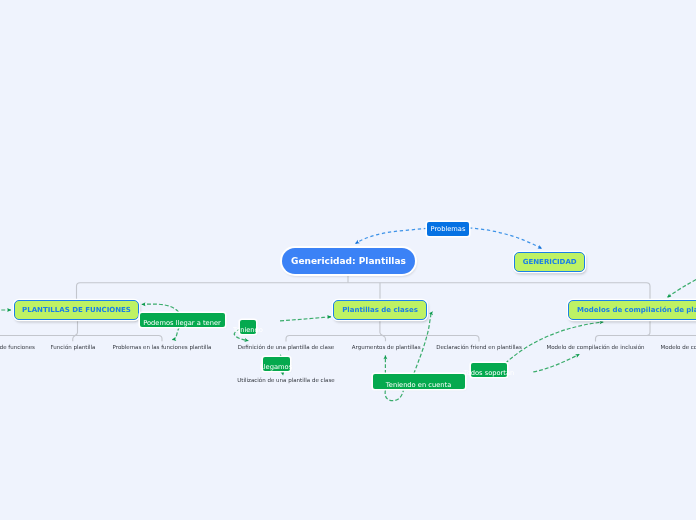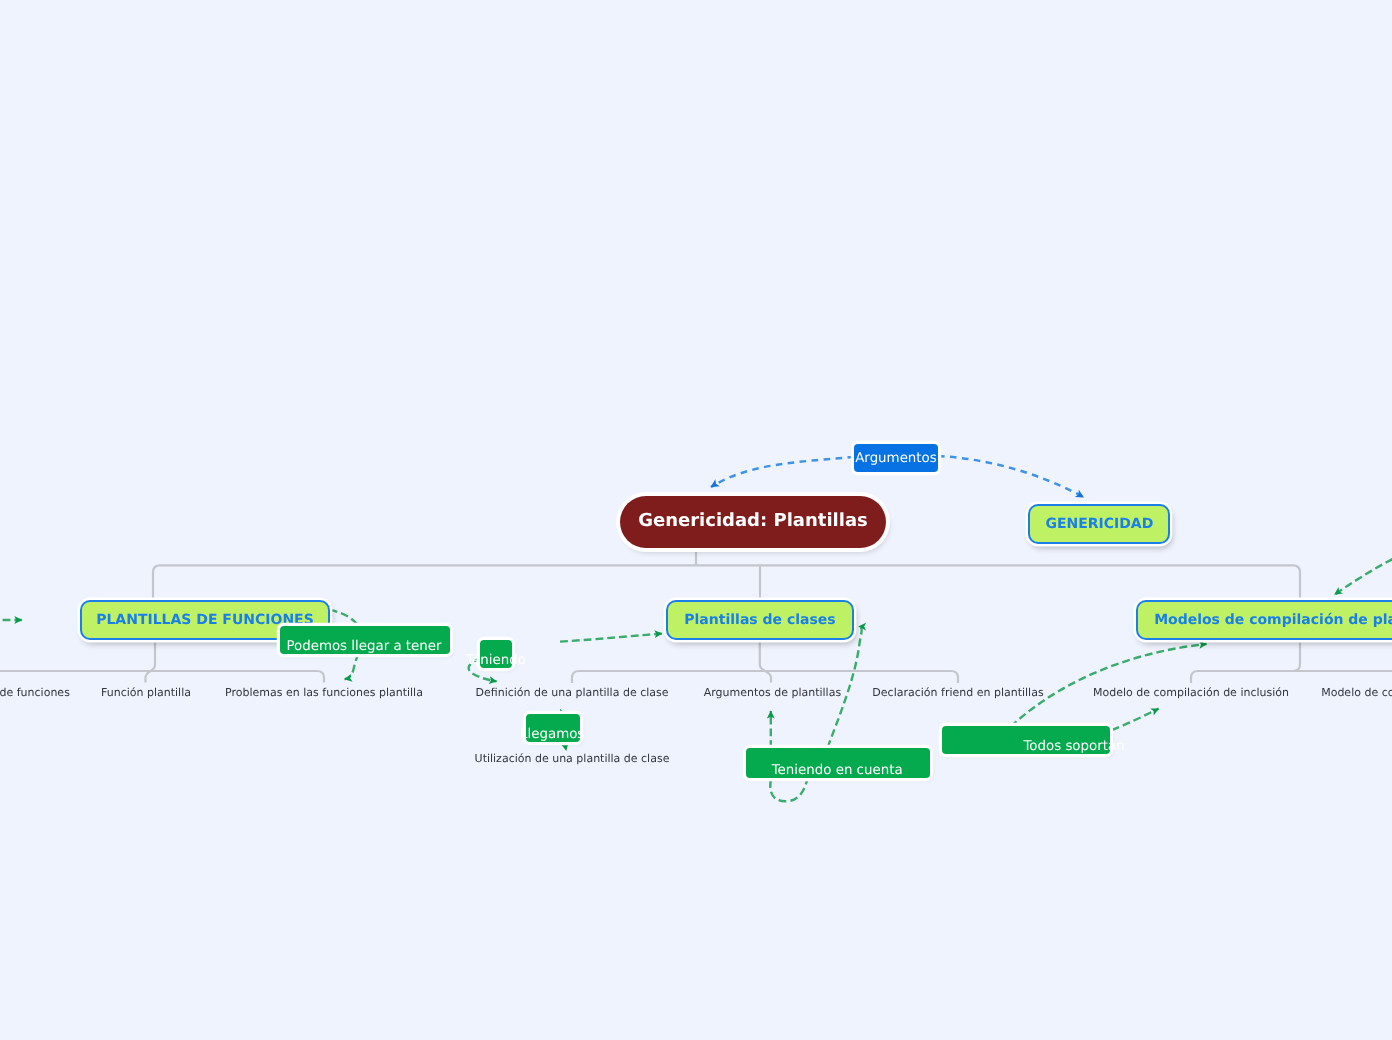--- a/index.html
+++ b/index.html
@@ -3,22 +3,22 @@
 <meta charset="utf-8">
 <style>
   html,body{margin:0;padding:0;}
   body{width:696px;height:520px;background:#eff3fd;overflow:hidden;
        font-family:"DejaVu Sans",sans-serif;-webkit-font-smoothing:antialiased;}
   #canvas{position:relative;width:696px;height:520px;overflow:hidden;}
   .node,.leaf,.elabel,.elabel-blue{transform:translateZ(0);-webkit-font-smoothing:antialiased;}
   svg.links{position:absolute;left:0;top:0;width:696px;height:520px;}
   .node{position:absolute;box-sizing:border-box;white-space:nowrap;
         display:flex;align-items:center;justify-content:center;}
-  .root-node{background:#7f1d1d;color:#fff;font-weight:bold;font-size:9px;border-radius:13px;
-             box-shadow:0 0 0 2px #fff, 1px 2px 3px rgba(0,0,0,.20);left:282px;top:248px;width:133px;height:26px;margin-left:28px;}
+  .root-node{background:#3b82f6;color:#fff;font-weight:bold;font-size:9px;border-radius:13px;
+             box-shadow:0 0 0 2px #fff, 1px 2px 3px rgba(0,0,0,.20);left:282px;top:248px;width:133px;height:26px;}
   .blue-node{background:#bef264;color:#1a7fe8;font-weight:bold;font-size:7px;
              border:1.7px solid #1a7fe8;border-radius:5px;
              box-shadow:0 0 0 1.2px #fff, 1px 2px 3px rgba(0,0,0,.25);height:20.3px;}
   .leaf{position:absolute;font-size:5.5px;color:#32363e;white-space:nowrap;transform:translateX(-50%) translateZ(0);}
   .elabel{position:absolute;background:#05a94e;color:#fff;font-size:6.7px;border-radius:2px;
           white-space:nowrap;height:14.2px;display:flex;align-items:flex-end;justify-content:center;
           box-shadow:0 0 0 1.6px #fff, 1px 1px 2px rgba(0,0,0,.12);}
   .elabel-blue{position:absolute;background:#0672e3;color:#fff;font-size:6.7px;border-radius:2px;
                white-space:nowrap;height:14.5px;display:flex;align-items:center;justify-content:center;
                box-shadow:0 0 0 1.6px #fff;}
@@ -67,50 +67,50 @@
     <path d="M740 262 C 710 270 685 285 667.3 297.3" marker-end="url(#ag)"></path>
   </g>
 </svg>
 
 <div class="node root-node">
   <span>Genericidad: Plantillas</span>
 </div>
 <div class="node blue-node" style="left:514px;top:252px;width:71.4px;">
   <span>GENERICIDAD</span>
 </div>
-<div class="node blue-node" style="left:13.8px;top:300px;width:125.4px;margin-left:26px;">
+<div class="node blue-node" style="left:13.8px;top:300px;width:125.4px;">
   <span>PLANTILLAS DE FUNCIONES</span>
 </div>
 <div class="node blue-node" style="left:333.3px;top:300px;width:93.4px;">
   <span>Plantillas de clases</span>
 </div>
 <div class="node blue-node" style="left:568.3px;top:300px;width:163.4px;">
   <span>Modelos de compilación de plantillas</span>
 </div>
 
 <div class="leaf" style="left:-19.5px;top:344px;">Definición de una plantilla de funciones</div>
 <div class="leaf" style="left:73px;top:344px;">Función plantilla</div>
 <div class="leaf" style="left:162px;top:344px;">Problemas en las funciones plantilla</div>
 <div class="leaf" style="left:286px;top:344px;">Definición de una plantilla de clase</div>
 <div class="leaf" style="left:386.2px;top:344px;">Argumentos de plantillas</div>
 <div class="leaf" style="left:479px;top:344px;">Declaración friend en plantillas</div>
 <div class="leaf" style="left:595.5px;top:344px;">Modelo de compilación de inclusión</div>
 <div class="leaf" style="left:712.5px;top:344px;">Modelo de compilación de separación</div>
 <div class="leaf" style="left:286px;top:377px;">Utilización de una plantilla de clase</div>
 <div class="elabel-blue" style="left:427px;top:221.5px;width:42px;">
-      <span>Argumentos</span>
+      <span>Problemas</span>
     </div>
 <div class="elabel" style="left:139.5px;top:312.5px;width:85px;">
       <span>Podemos llegar a tener</span>
     </div>
 <div class="elabel" style="left:240px;top:320px;width:16px;">
       <span>Teniendo</span>
     </div>
 <div class="elabel" style="left:262.6px;top:357px;width:27px;">
       <span>Llegamos</span>
     </div>
 <div class="elabel" style="left:372.6px;top:374.4px;width:92px;">
       <span>Teniendo en cuenta</span>
     </div>
-<div class="elabel" style="left:471px;top:363px;width:36px;padding-left:48px;">
+<div class="elabel" style="left:471px;top:363px;width:36px;">
       <span>Todos soportan</span>
     </div>
 </div>
 
 </body></html>

